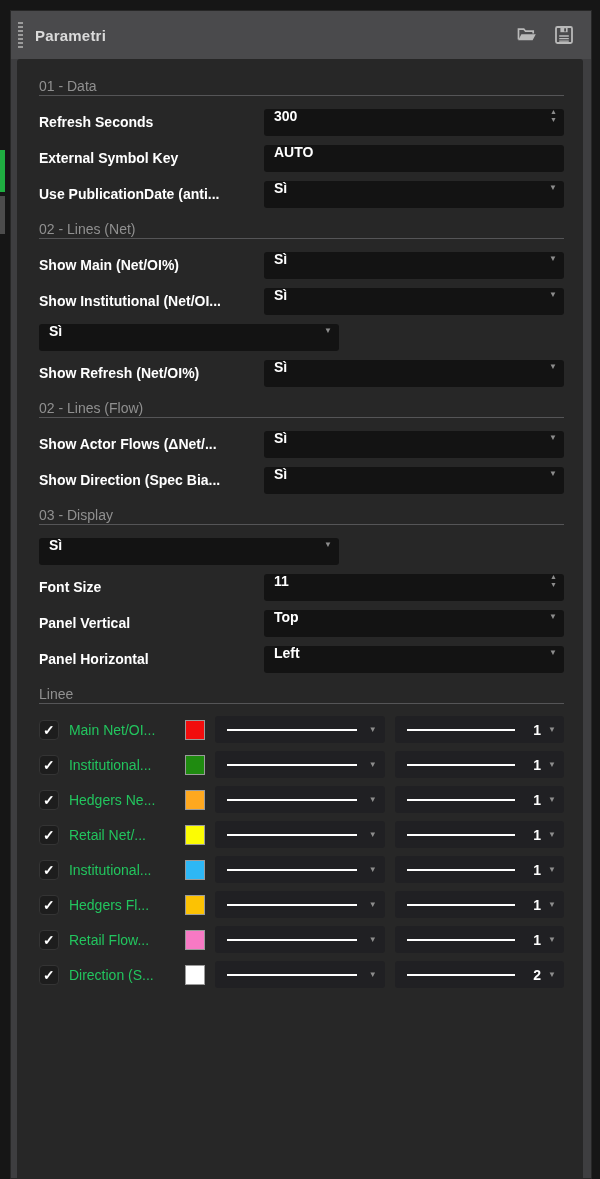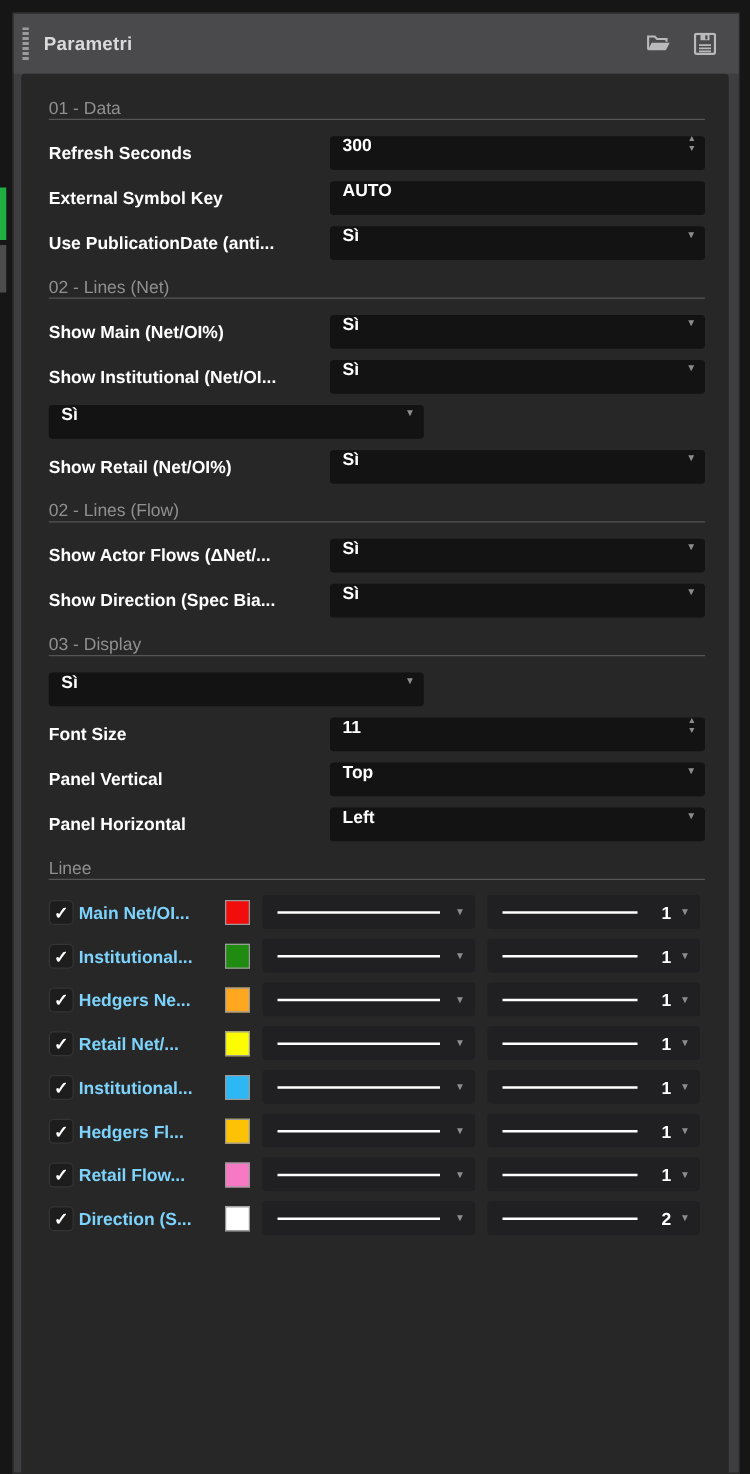--- a/index.html
+++ b/index.html
@@ -49,21 +49,21 @@
   .dd-arrow { color:#8d8d8d; font-size:8px; line-height:8px; }
   .spin { display:flex; flex-direction:column; align-items:center; gap:2px; color:#8d8d8d; font-size:7px; line-height:6px; }
   .spin span { cursor:pointer; }
 
   .line-row { height:35px; display:flex; align-items:center; }
   .cb {
     width:20px; height:20px; background:#1d1d1d; border:1px solid #343434; border-radius:4px;
     color:#ffffff; font-size:14px; font-weight:bold;
     display:flex; align-items:center; justify-content:center; cursor:pointer;
   }
-  .line-label { width:107px; margin-left:4px; color:#7dd3fc; font-weight:bold; font-size:14px; white-space:nowrap; overflow:hidden; }
+  .line-label { width:107px; margin-left:10px; color:#22c55e; font-weight:normal; font-size:14px; white-space:nowrap; overflow:hidden; }
   .swatch { width:20px; height:20px; margin-left:10px; border:1px solid #9a9a9a; cursor:pointer; }
   .style-select, .width-select {
     width:170px; height:27px; margin-left:10px;
     background:#202023; border-radius:3px;
     display:flex; align-items:center; padding:0 8px 0 12px; cursor:pointer;
   }
   .style-line { flex:1; height:2px; background:#ffffff; margin-right:12px; }
   .w-line { width:108px; height:2px; background:#ffffff; }
   .w-num { flex:1; text-align:right; color:#ffffff; font-weight:bold; font-size:14px; margin-right:7px; }
 </style>
@@ -144,21 +144,21 @@
             <div class="dd-arrow">▼</div>
           </div>
         </div>
         <div class="frow">
           <div class="control">
             <div class="cvalue">Sì</div>
             <div class="dd-arrow">▼</div>
           </div>
         </div>
         <div class="frow">
-          <div class="flabel">Show Retail (Net/OI%)</div>
+          <div class="flabel">Show Refresh (Net/OI%)</div>
           <div class="control">
             <div class="cvalue">Sì</div>
             <div class="dd-arrow">▼</div>
           </div>
         </div>
       </div>
     </div>
 
     <div class="section">
       <div class="section-title">02 - Lines (Flow)</div>

